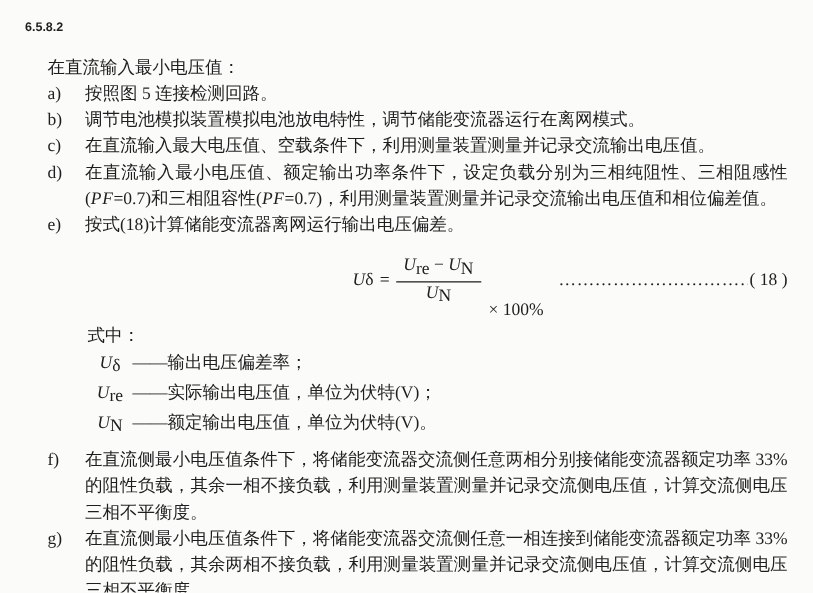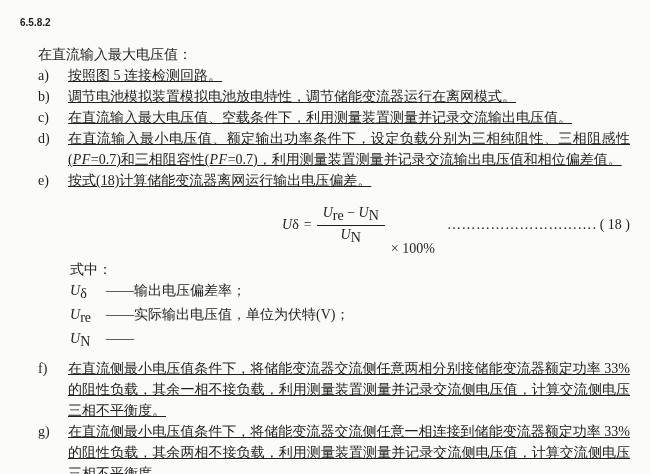--- a/index.html
+++ b/index.html
@@ -15,58 +15,58 @@
     display:flex;gap:12px;align-items:baseline;
     font-family:"Liberation Sans","DejaVu Sans",sans-serif;
     font-weight:bold;font-size:10px;line-height:22px;
   }
 
   .intro{margin-top:10px;padding-left:18px;line-height:21px;}
 
   .steps{margin:0;padding:0;}
   .step{display:flex;padding-left:18px;line-height:21px;}
   .step-label{flex:0 0 30px;}
-  .step-text{flex:1;text-align:justify;padding-right:0;text-decoration:underline;}
+  .step-text{flex:1;text-align:justify;padding-right:0;}
   .pf-italic{font-style:italic;letter-spacing:0.5px;}
 
   .formula-row{
     display:flex;align-items:center;
     padding-left:262px;margin:2px 0 2px 0;
   }
   .math{font-style:italic;}
   sub.msub{font-size:14px;font-style:normal;vertical-align:-3px;letter-spacing:0;}
   .eqsign{margin:0 5px;font-style:normal;}
   .frac{display:inline-flex;flex-direction:column;align-items:stretch;text-align:center;}
   .frac-num{line-height:16px;padding:0 6px;}
   .frac-bar{border-top:1px solid #1e1e1e;height:0;margin:1px 0 1px 0;}
   .frac-den{line-height:16px;padding:0 6px;}
   .mult{margin-left:6px;font-style:normal;white-space:nowrap;margin-top:48px;}
   .dots{flex:1;overflow:hidden;white-space:nowrap;margin:0 2px 0 12px;letter-spacing:0.5px;}
   .eqnum{white-space:nowrap;}
 
   .where{padding-left:50px;line-height:21px;margin-top:2px;}
   .vars{padding-left:50px;}
   .var-row{display:flex;line-height:21px;}
-  .var-sym{flex:0 0 36px;}
+  .var-sym{flex:0 0 36px;text-align:center;}
   .var-sym .math{font-style:italic;}
   .var-dash{white-space:pre;}
   .var-desc{flex:1;}
 
   .steps-after{margin-top:6px;}
 </style>
 </head>
 <body>
 
 <div class="doc">
 
   <div class="heading">
     <span>6.5.8.2</span>
   </div>
 
-  <div class="intro">在直流输入最大电压值：</div>
+  <div class="intro">在直流输入最小电压值：</div>
 
   <div class="steps" id="steps-before">
       <div class="step">
     <span class="step-label">a)</span>
     <span class="step-text"><span>按照图 5 连接检测回路。</span></span>
   </div>
       <div class="step">
     <span class="step-label">b)</span>
     <span class="step-text"><span>调节电池模拟装置模拟电池放电特性，调节储能变流器运行在离网模式。</span></span>
   </div>
@@ -113,20 +113,21 @@
     <span class="var-desc">输出电压偏差率；</span>
   </div>
       <div class="var-row">
     <span class="var-sym"><span class="math">U</span><sub class="msub">re</sub></span>
     <span class="var-dash">——</span>
     <span class="var-desc">实际输出电压值，单位为伏特(V)；</span>
   </div>
       <div class="var-row">
     <span class="var-sym"><span class="math">U</span><sub class="msub">N</sub></span>
     <span class="var-dash">——</span>
+    <span class="var-desc">额定输出电压值，单位为伏特(V)。</span>
   </div>
     </div>
 
   <div class="steps steps-after" id="steps-after">
       <div class="step">
     <span class="step-label">f)</span>
     <span class="step-text"><span>在直流侧最小电压值条件下，将储能变流器交流侧任意两相分别接储能变流器额定功率 33% 的阻性负载，其余一相不接负载，利用测量装置测量并记录交流侧电压值，计算交流侧电压三相不平衡度。</span></span>
   </div>
       <div class="step">
     <span class="step-label">g)</span>

